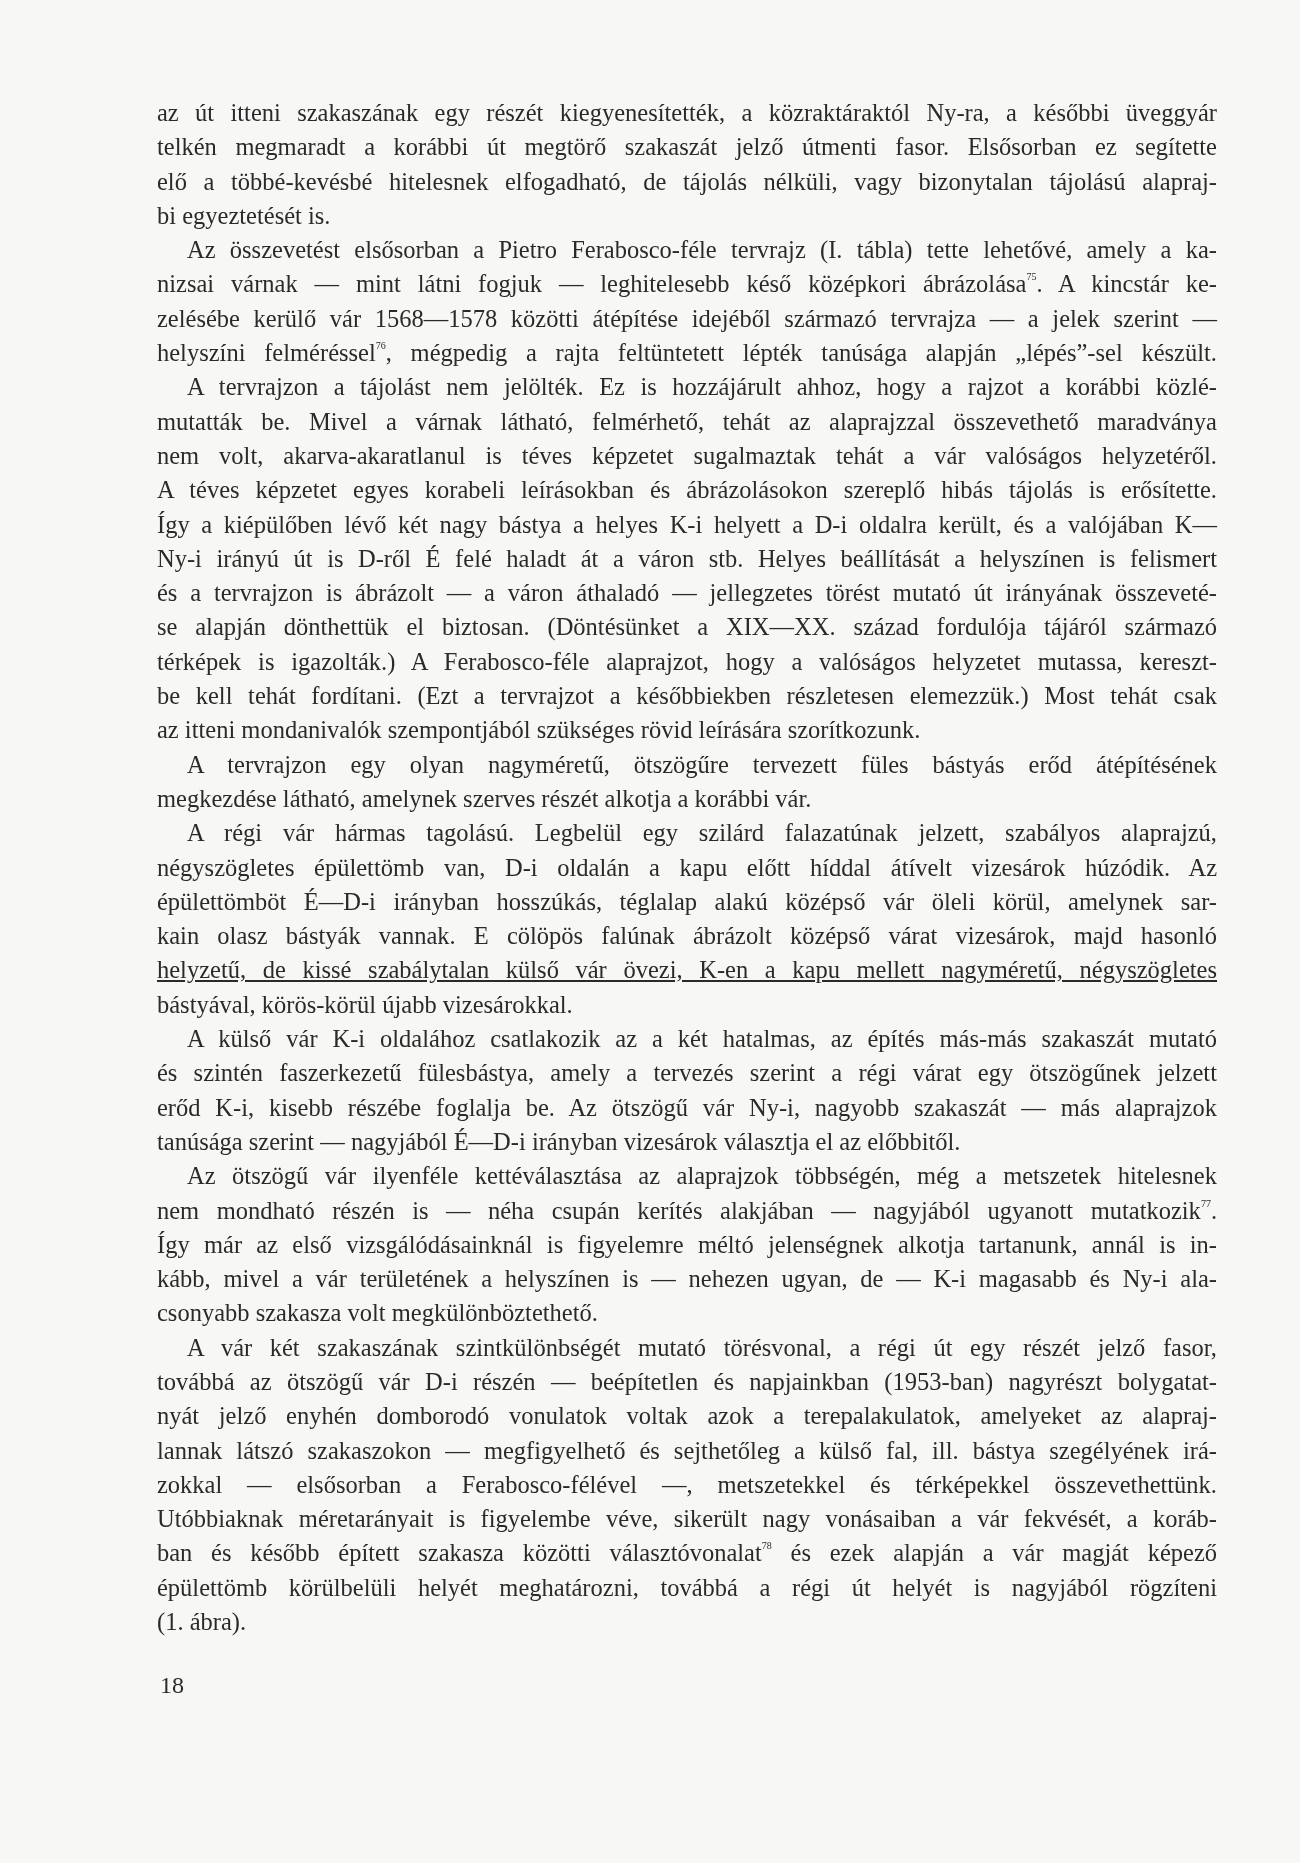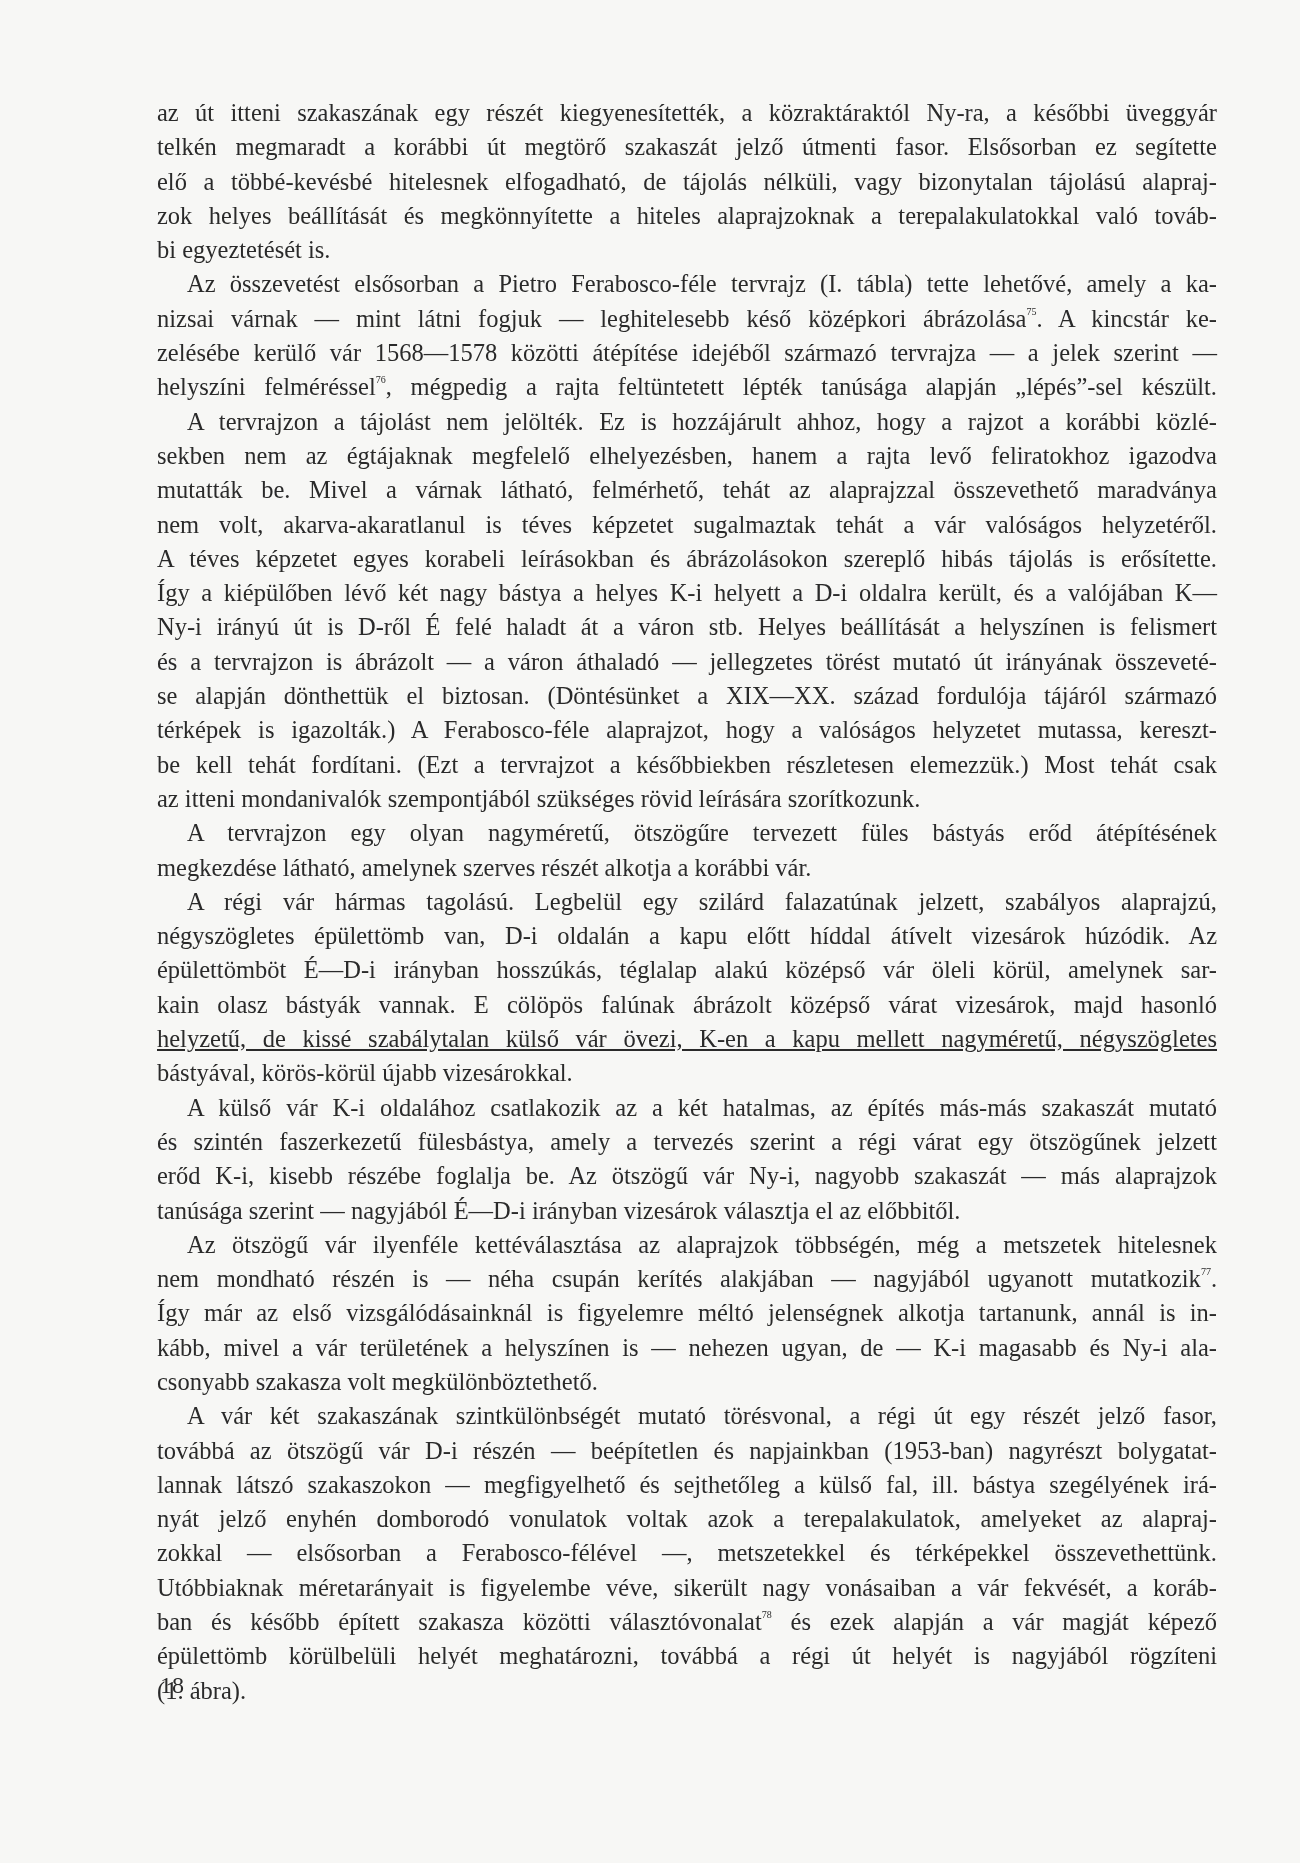--- a/index.html
+++ b/index.html
@@ -11,28 +11,26 @@
   sup { font-size:10px; vertical-align:top; line-height:20px; }
   .pagenum { position:absolute; left:160px; top:1672px; font-family:"Liberation Serif", serif; font-size:24px; color:#2a2a2a; }
 </style>
 </head>
 <body>
 
 <div class="page" id="page">
     <div class="line" style="white-space: normal; text-align: justify; text-align-last: justify;"><span>az út itteni szakaszának egy részét kiegyenesítették, a közraktáraktól Ny-ra, a későbbi üveggyár</span></div>
     <div class="line" style="white-space: normal; text-align: justify; text-align-last: justify;"><span>telkén megmaradt a korábbi út megtörő szakaszát jelző útmenti fasor. Elsősorban ez segítette</span></div>
     <div class="line" style="white-space: normal; text-align: justify; text-align-last: justify;"><span>elő a többé-kevésbé hitelesnek elfogadható, de tájolás nélküli, vagy bizonytalan tájolású alapraj-</span></div>
-    <div class="line" style="white-space: normal; text-align: justify; text-align-last: justify;"><span>zok helyes beállítását és megkönnyítette a hiteles alaprajzoknak a terepalakulatokkal való továb-</span></div>
     <div class="line last"><span>bi egyeztetését is.</span></div>
     <div class="line indent" style="white-space: normal; text-align: justify; text-align-last: justify;"><span>Az összevetést elsősorban a Pietro Ferabosco-féle tervrajz (I. tábla) tette lehetővé, amely a ka-</span></div>
     <div class="line" style="white-space: normal; text-align: justify; text-align-last: justify;"><span>nizsai várnak — mint látni fogjuk — leghitelesebb késő középkori ábrázolása</span><sup>75</sup><span>. A kincstár ke-</span></div>
     <div class="line" style="white-space: normal; text-align: justify; text-align-last: justify;"><span>zelésébe kerülő vár 1568—1578 közötti átépítése idejéből származó tervrajza — a jelek szerint —</span></div>
     <div class="line" style="white-space: normal; text-align: justify; text-align-last: justify;"><span>helyszíni felméréssel</span><sup>76</sup><span>, mégpedig a rajta feltüntetett lépték tanúsága alapján „lépés”-sel készült.</span></div>
     <div class="line indent" style="white-space: normal; text-align: justify; text-align-last: justify;"><span>A tervrajzon a tájolást nem jelölték. Ez is hozzájárult ahhoz, hogy a rajzot a korábbi közlé-</span></div>
-    <div class="line" style="white-space: normal; text-align: justify; text-align-last: justify;"><span>sekben nem az égtájaknak megfelelő elhelyezésben, hanem a rajta levő feliratokhoz igazodva</span></div>
     <div class="line" style="white-space: normal; text-align: justify; text-align-last: justify;"><span>mutatták be. Mivel a várnak látható, felmérhető, tehát az alaprajzzal összevethető maradványa</span></div>
     <div class="line" style="white-space: normal; text-align: justify; text-align-last: justify;"><span>nem volt, akarva-akaratlanul is téves képzetet sugalmaztak tehát a vár valóságos helyzetéről.</span></div>
     <div class="line" style="white-space: normal; text-align: justify; text-align-last: justify;"><span>A téves képzetet egyes korabeli leírásokban és ábrázolásokon szereplő hibás tájolás is erősítette.</span></div>
     <div class="line" style="white-space: normal; text-align: justify; text-align-last: justify;"><span>Így a kiépülőben lévő két nagy bástya a helyes K-i helyett a D-i oldalra került, és a valójában K—</span></div>
     <div class="line" style="white-space: normal; text-align: justify; text-align-last: justify;"><span>Ny-i irányú út is D-ről É felé haladt át a váron stb. Helyes beállítását a helyszínen is felismert</span></div>
     <div class="line" style="white-space: normal; text-align: justify; text-align-last: justify;"><span>és a tervrajzon is ábrázolt — a váron áthaladó — jellegzetes törést mutató út irányának összeveté-</span></div>
     <div class="line" style="white-space: normal; text-align: justify; text-align-last: justify;"><span>se alapján dönthettük el biztosan. (Döntésünket a XIX—XX. század fordulója tájáról származó</span></div>
     <div class="line" style="white-space: normal; text-align: justify; text-align-last: justify;"><span>térképek is igazolták.) A Ferabosco-féle alaprajzot, hogy a valóságos helyzetet mutassa, kereszt-</span></div>
     <div class="line" style="white-space: normal; text-align: justify; text-align-last: justify;"><span>be kell tehát fordítani. (Ezt a tervrajzot a későbbiekben részletesen elemezzük.) Most tehát csak</span></div>
     <div class="line last"><span>az itteni mondanivalók szempontjából szükséges rövid leírására szorítkozunk.</span></div>
@@ -48,21 +46,21 @@
     <div class="line" style="white-space: normal; text-align: justify; text-align-last: justify;"><span>és szintén faszerkezetű fülesbástya, amely a tervezés szerint a régi várat egy ötszögűnek jelzett</span></div>
     <div class="line" style="white-space: normal; text-align: justify; text-align-last: justify;"><span>erőd K-i, kisebb részébe foglalja be. Az ötszögű vár Ny-i, nagyobb szakaszát — más alaprajzok</span></div>
     <div class="line last"><span>tanúsága szerint — nagyjából É—D-i irányban vizesárok választja el az előbbitől.</span></div>
     <div class="line indent" style="white-space: normal; text-align: justify; text-align-last: justify;"><span>Az ötszögű vár ilyenféle kettéválasztása az alaprajzok többségén, még a metszetek hitelesnek</span></div>
     <div class="line" style="white-space: normal; text-align: justify; text-align-last: justify;"><span>nem mondható részén is — néha csupán kerítés alakjában — nagyjából ugyanott mutatkozik</span><sup>77</sup><span>.</span></div>
     <div class="line" style="white-space: normal; text-align: justify; text-align-last: justify;"><span>Így már az első vizsgálódásainknál is figyelemre méltó jelenségnek alkotja tartanunk, annál is in-</span></div>
     <div class="line" style="white-space: normal; text-align: justify; text-align-last: justify;"><span>kább, mivel a vár területének a helyszínen is — nehezen ugyan, de — K-i magasabb és Ny-i ala-</span></div>
     <div class="line last"><span>csonyabb szakasza volt megkülönböztethető.</span></div>
     <div class="line indent" style="white-space: normal; text-align: justify; text-align-last: justify;"><span>A vár két szakaszának szintkülönbségét mutató törésvonal, a régi út egy részét jelző fasor,</span></div>
     <div class="line" style="white-space: normal; text-align: justify; text-align-last: justify;"><span>továbbá az ötszögű vár D-i részén — beépítetlen és napjainkban (1953-ban) nagyrészt bolygatat-</span></div>
+    <div class="line" style="white-space: normal; text-align: justify; text-align-last: justify;"><span>nyát jelző enyhén domborodó vonulatok voltak azok a terepalakulatok, amelyeket az alapraj-</span></div>
     <div class="line" style="white-space: normal; text-align: justify; text-align-last: justify;"><span>lannak látszó szakaszokon — megfigyelhető és sejthetőleg a külső fal, ill. bástya szegélyének irá-</span></div>
-    <div class="line" style="white-space: normal; text-align: justify; text-align-last: justify;"><span>nyát jelző enyhén domborodó vonulatok voltak azok a terepalakulatok, amelyeket az alapraj-</span></div>
     <div class="line" style="white-space: normal; text-align: justify; text-align-last: justify;"><span>zokkal — elsősorban a Ferabosco-félével —, metszetekkel és térképekkel összevethettünk.</span></div>
     <div class="line" style="white-space: normal; text-align: justify; text-align-last: justify;"><span>Utóbbiaknak méretarányait is figyelembe véve, sikerült nagy vonásaiban a vár fekvését, a koráb-</span></div>
     <div class="line" style="white-space: normal; text-align: justify; text-align-last: justify;"><span>ban és később épített szakasza közötti választóvonalat</span><sup>78</sup><span> és ezek alapján a vár magját képező</span></div>
     <div class="line" style="white-space: normal; text-align: justify; text-align-last: justify;"><span>épülettömb körülbelüli helyét meghatározni, továbbá a régi út helyét is nagyjából rögzíteni</span></div>
     <div class="line last"><span>(1. ábra).</span></div>
   </div>
 <div class="pagenum">18</div>
 
 </body></html>

